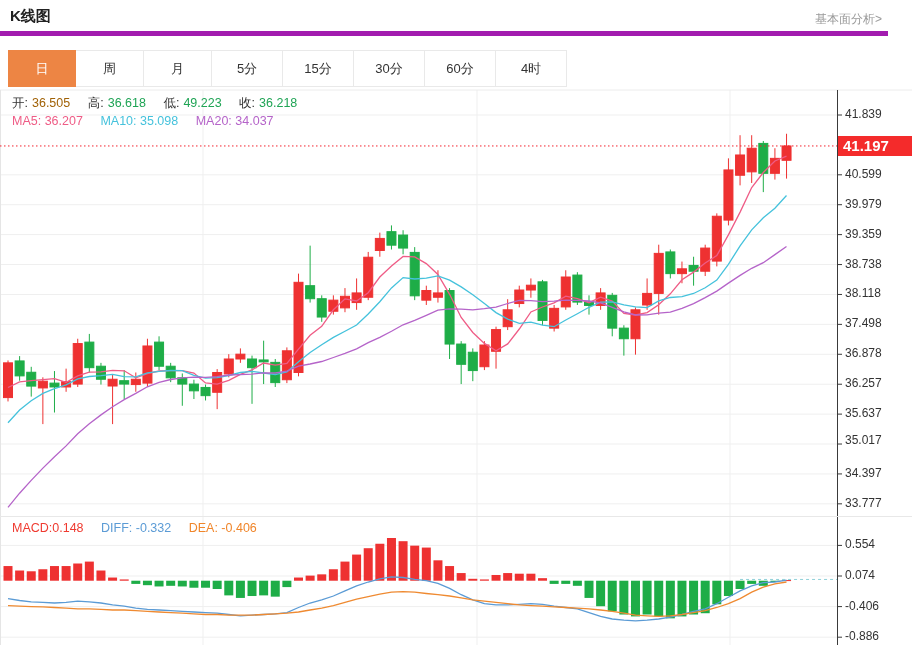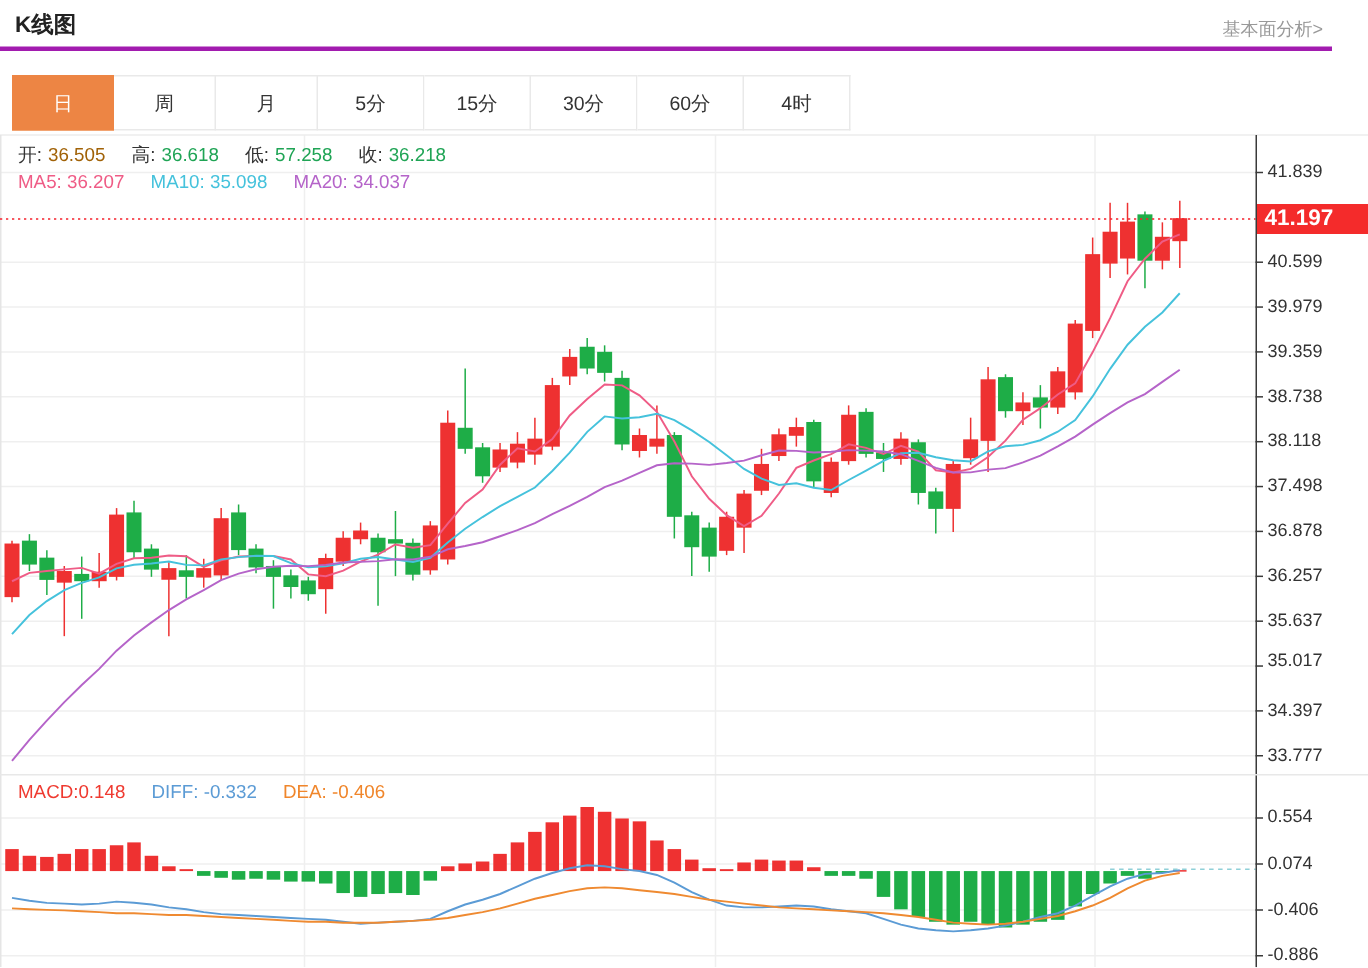--- a/index.html
+++ b/index.html
@@ -1,18 +1,18 @@
 <!DOCTYPE html>
 <html><head>
 <meta charset="utf-8">
 <style>
   html,body{margin:0;padding:0;background:#fff;}
   .stage{position:relative;width:912px;height:645px;background:#fff;overflow:hidden;
          font-family:"Liberation Sans","DejaVu Sans",sans-serif;}
-  .hdr{position:absolute;top:0;left:0;width:888px;height:31px;border-bottom:3px solid #a21caf;}
+  .hdr{position:absolute;top:0;left:0;width:888px;height:31px;border-bottom:5px solid #a21caf;}
   .title{position:absolute;left:10px;top:7px;font-size:15px;font-weight:bold;color:#222;}
   .hlink{position:absolute;right:6px;top:11px;font-size:12px;color:#999;cursor:pointer;}
   .tabs{position:absolute;top:50px;left:8px;display:flex;}
   .tab{box-sizing:border-box;height:37px;line-height:35px;text-align:center;font-size:13px;color:#333;
        border:1px solid #e9e9e9;border-left:none;background:#fff;cursor:pointer;}
   .tab:first-child{border-left:1px solid #e9e9e9;}
   .tab.narrow{width:68px;} .tab.wide{width:71px;text-align:center;}
   .tab.active{background:#ed8544;border-color:#ed8544;color:#fff;}
   .legend{position:absolute;font-size:12.5px;white-space:nowrap;}
   .legend span{margin-right:4px;}
@@ -297,21 +297,21 @@
       <line x1="837" y1="503.83025999999984" x2="842" y2="503.83025999999984" stroke="#3a3a3a"></line>
       <line x1="837" y1="545.4" x2="842" y2="545.4" stroke="#3a3a3a"></line>
       <line x1="837" y1="576" x2="842" y2="576" stroke="#3a3a3a"></line>
       <line x1="837" y1="606.6" x2="842" y2="606.6" stroke="#3a3a3a"></line>
       <line x1="837" y1="637.2" x2="842" y2="637.2" stroke="#3a3a3a"></line>
     </svg>
 
   <div class="legend ohlc">
     <span class="ol" style="color: rgb(51, 51, 51);">开:</span><span class="ov gap" style="color: #a16207;">36.505</span>
     <span class="ol" style="color: rgb(51, 51, 51);">高:</span><span class="ov gap" style="color: rgb(31, 164, 85);">36.618</span>
-    <span class="ol" style="color: rgb(51, 51, 51);">低:</span><span class="ov gap" style="color: rgb(31, 164, 85);">57.258</span>
+    <span class="ol" style="color: rgb(51, 51, 51);">低:</span><span class="ov gap" style="color: rgb(31, 164, 85);">49.223</span>
     <span class="ol" style="color: rgb(51, 51, 51);">收:</span><span class="ov" style="color: rgb(31, 164, 85);">36.218</span>
   </div>
 
   <div class="legend ma">
     <span class="gap" id="ma5t" style="color: rgb(239, 92, 134);">MA5: 36.207</span>
     <span class="gap" id="ma10t" style="color: rgb(69, 194, 220);">MA10: 35.098</span>
     <span id="ma20t" style="color: rgb(181, 100, 201);">MA20: 34.037</span>
   </div>
 
   <div class="divider" style="top:516px"></div>

